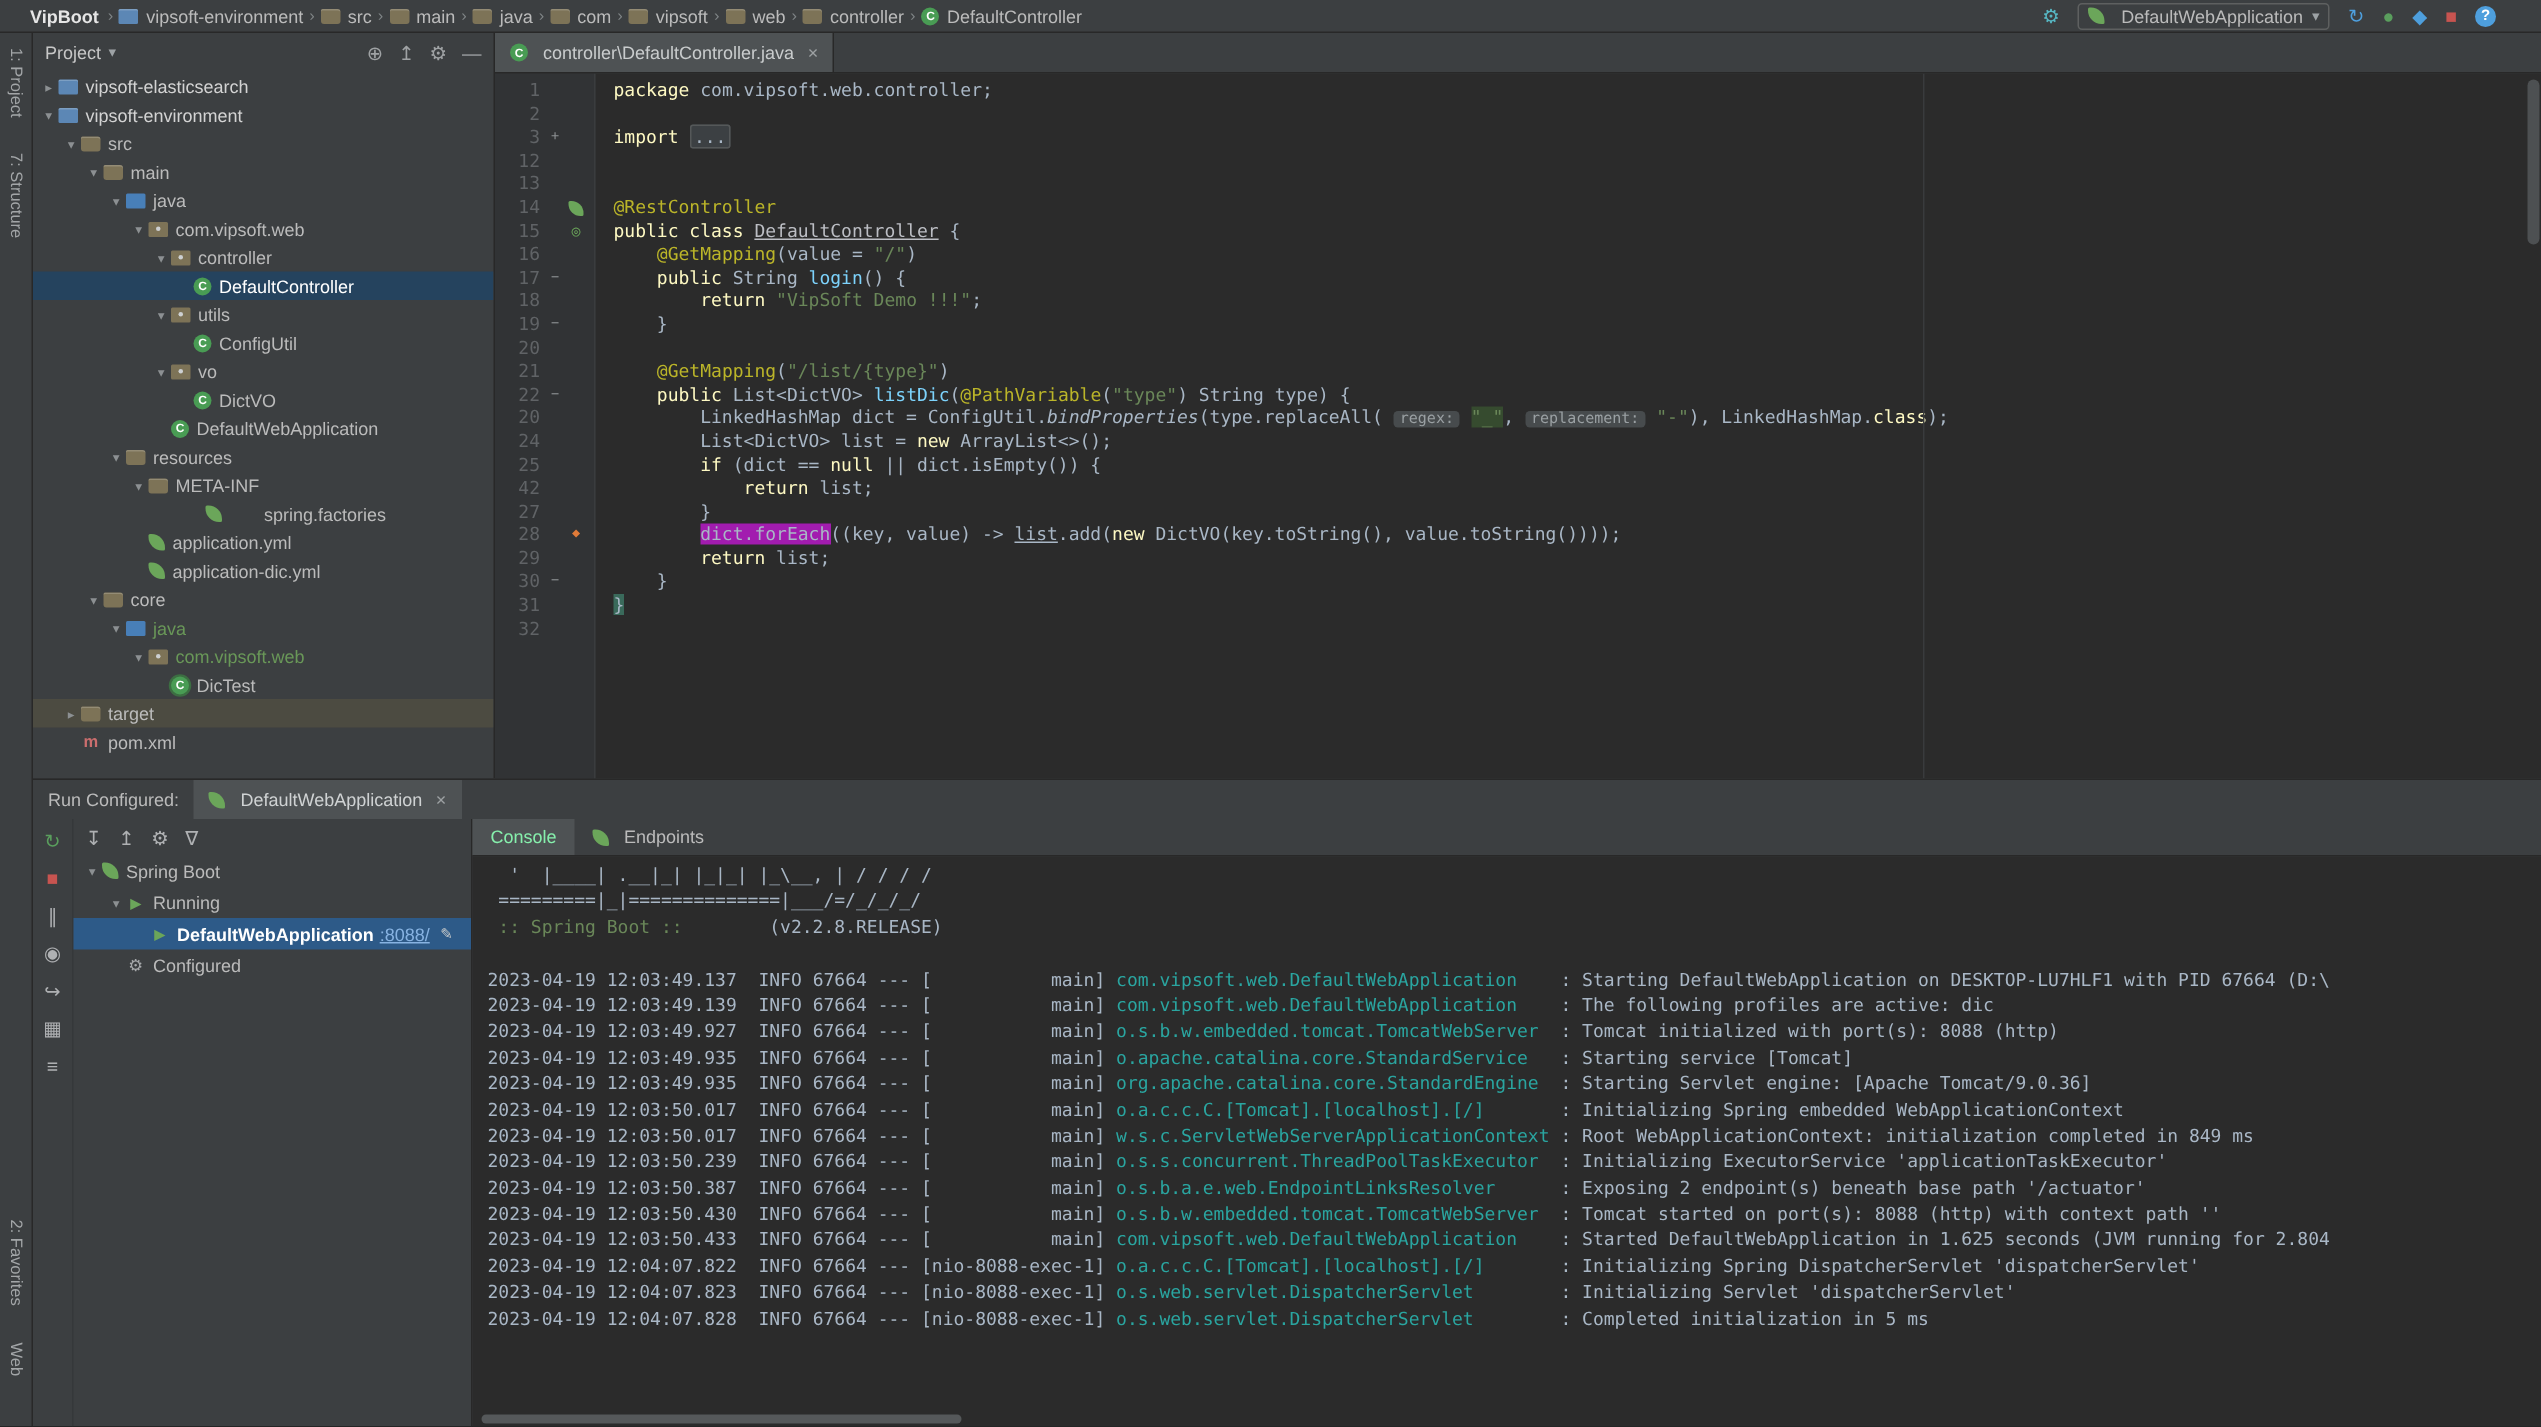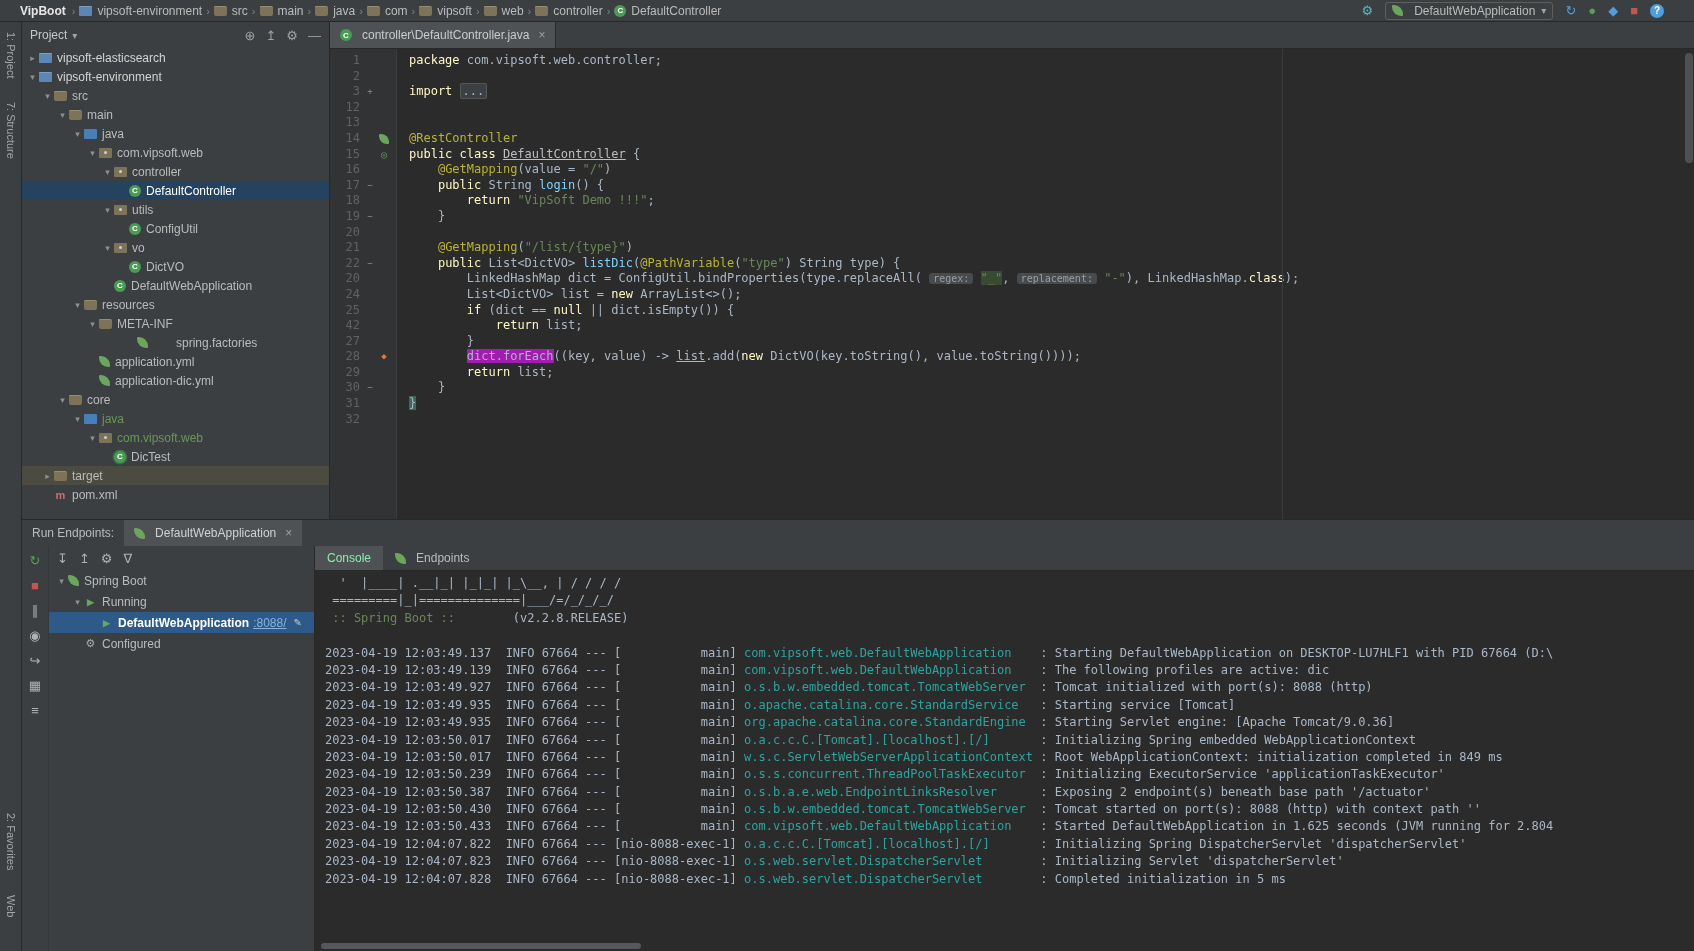--- a/index.html
+++ b/index.html
@@ -72,21 +72,21 @@
   .tk-str{color:#6a8759}
   .tk-strhl{color:#6a8759;background:#364b2f}
   .tk-ann{color:#bbb529}
   .tk-mth{color:#7dd3fc}
   .tk-cls{color:#bcbec4;text-decoration:underline}
   .tk-fold{background:#3c4043;border:1px solid #555859;border-radius:2px;padding:0 2px;color:#a9b7c6}
   .tk-hint{background:#474b4d;border-radius:3px;padding:0 4px;color:#9aa0a3;font-size:10px}
   .tk-hl{background:#a21caf}
   .tk-ul{text-decoration:underline}
   .tk-bhl{background:#3a6a5b}
-  .tk-it{}
+  .tk-it{font-style:italic}
   .guide{position:absolute;left:952px;top:0;bottom:0;width:1px;background:#393b3d}
   .vscroll{position:absolute;right:1px;top:4px;width:8px;bottom:4px}
   .vscroll .thumb{width:8px;height:110px;background:#4d5052;border-radius:4px}
   
   .run-panel{flex:1;display:flex;flex-direction:column;background:#3c3f41;border-top:1px solid #282828;min-height:0}
   .run-header{height:26px;display:flex;align-items:stretch;flex:none}
   .run-label{display:flex;align-items:center;padding:0 10px;color:#bbbbbb}
   .rtab{display:flex;align-items:center;gap:5px;background:#4e5254;padding:0 10px;color:#cfd2d3}
   .run-body{flex:1;display:flex;min-height:0}
   .run-left{width:293px;min-width:293px;display:flex;border-right:1px solid #282828;box-sizing:border-box}
@@ -475,21 +475,21 @@
             <div class="guide"></div>
             <div class="vscroll">
                 <div class="thumb"></div>
               </div>
           </div>
         </div>
       </div>
 
       <div class="run-panel">
         <div class="run-header">
-          <span class="run-label">Run Endpoints:</span>
+          <span class="run-label">Run Configured:</span>
           <div class="rtab">
             <span class="ic ic-leaf"></span>
             <span>DefaultWebApplication</span>
             <span class="close">×</span>
           </div>
         </div>
         <div class="run-body">
           <div class="run-left">
             <div id="vtools" class="vtools">
                 <span class="tool" style="color: rgb(90, 158, 93);">↻</span>

